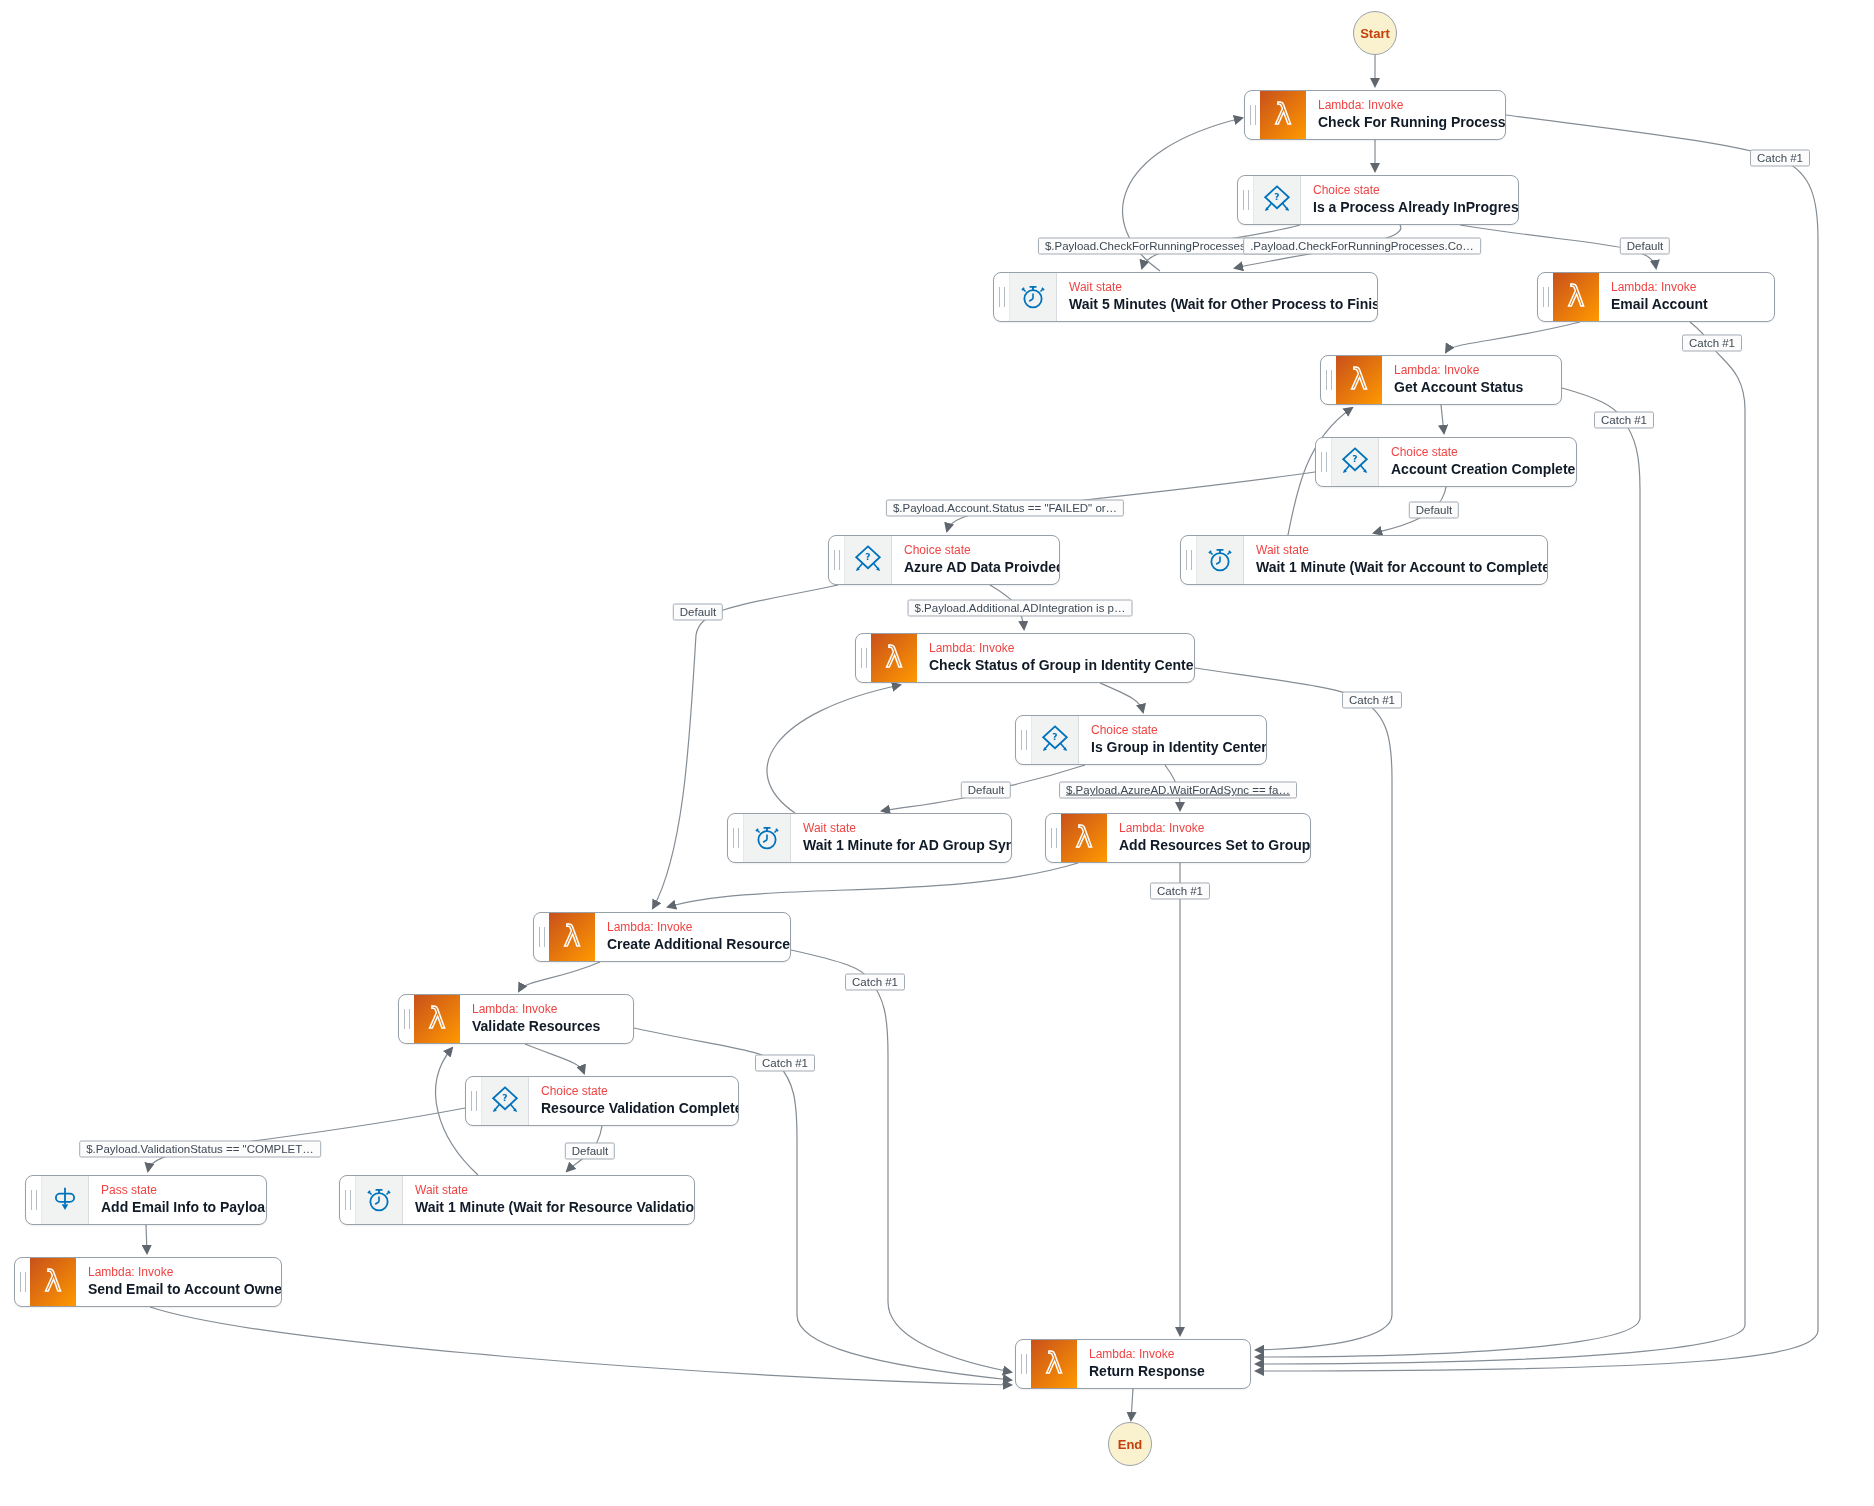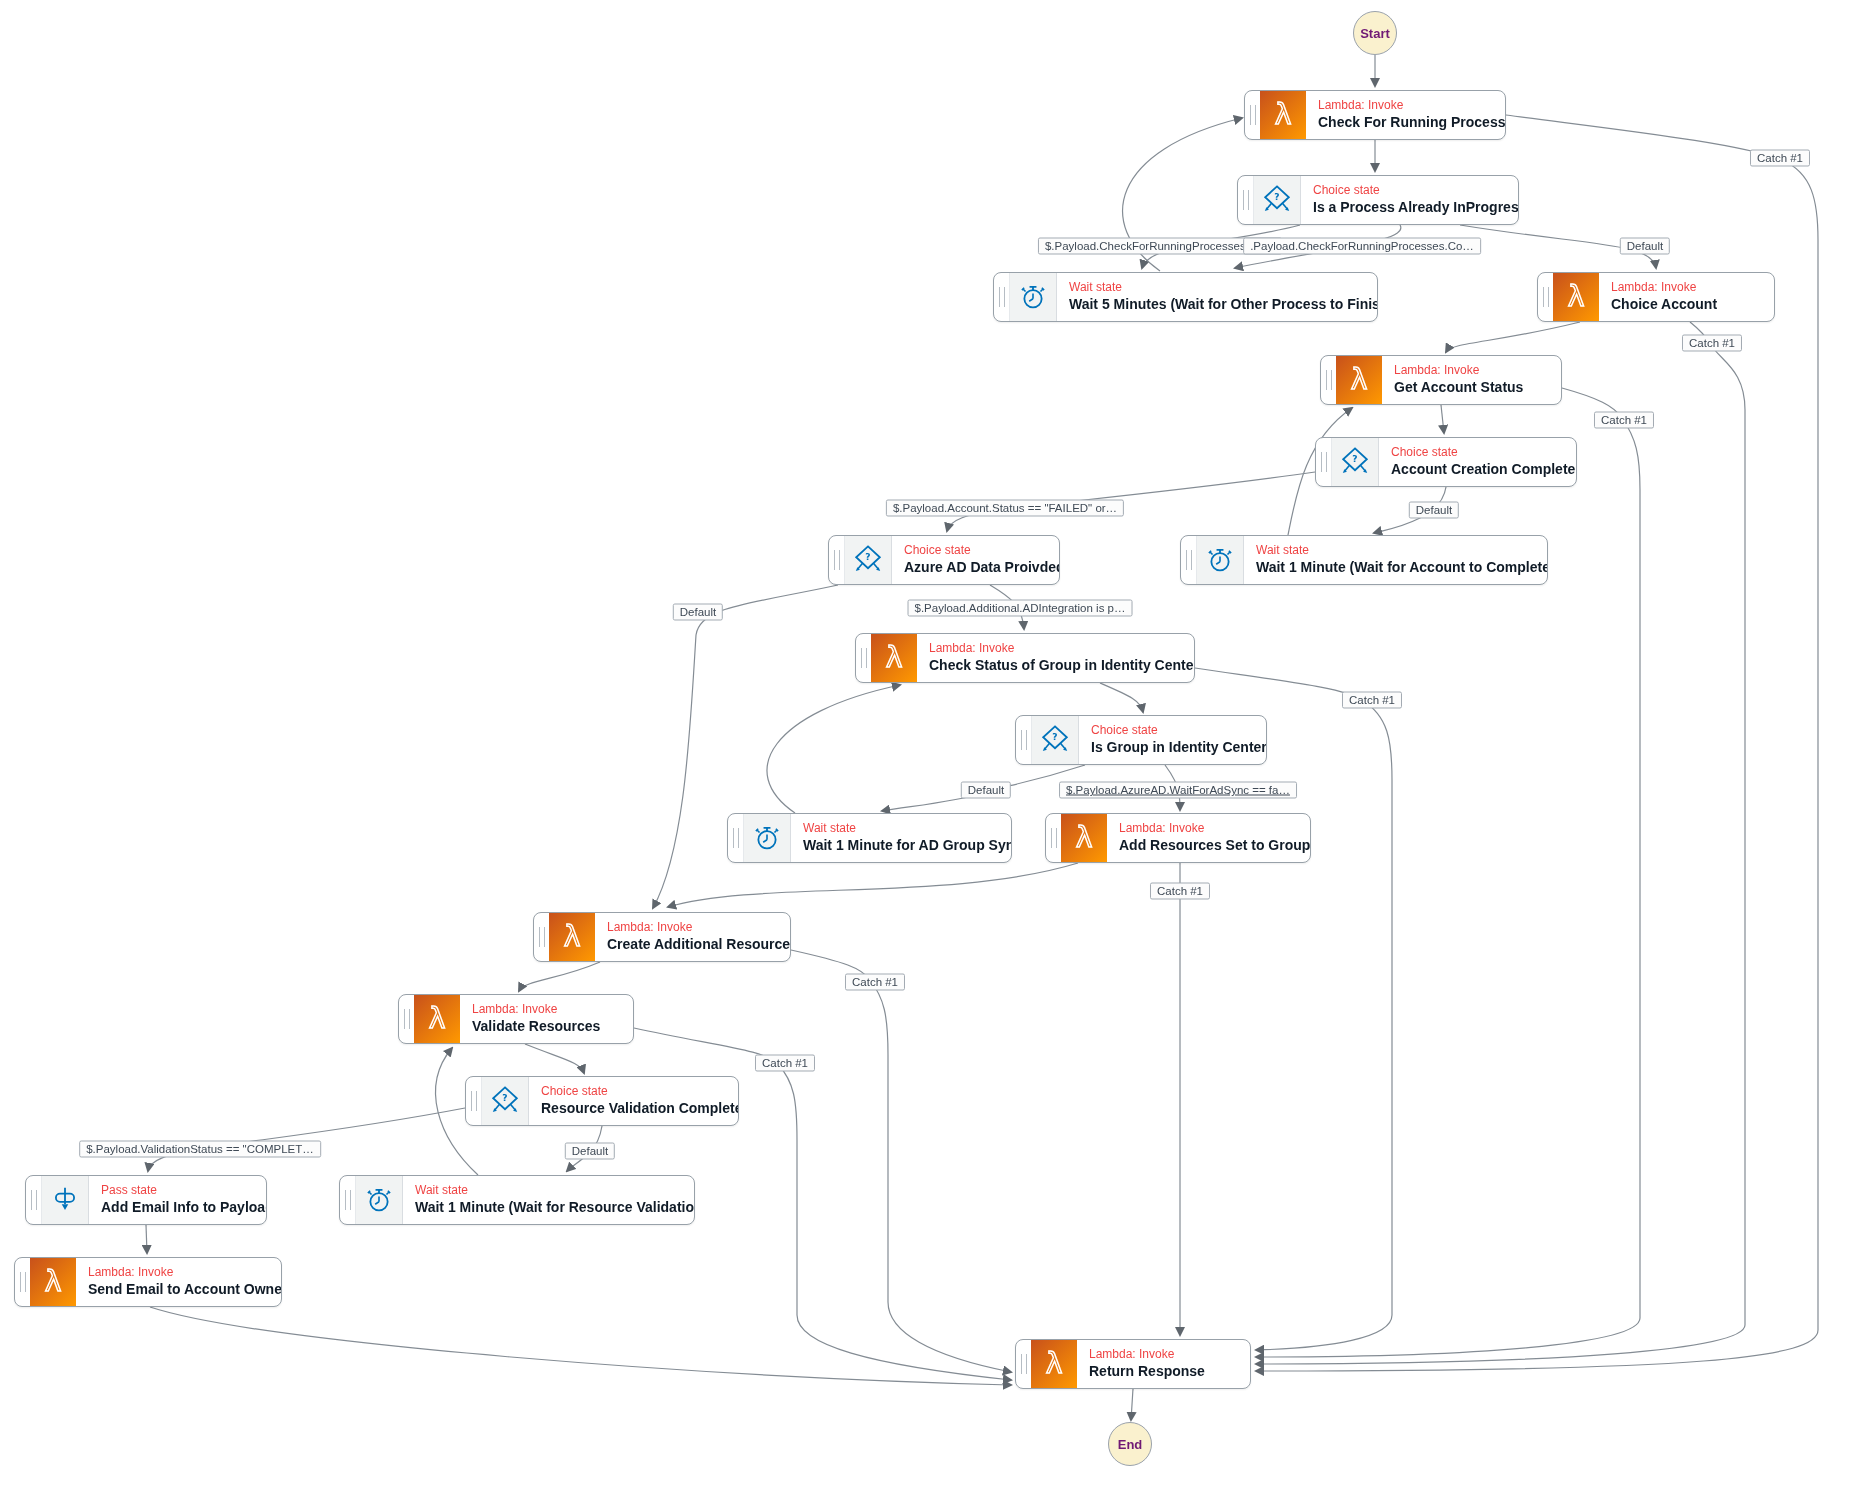--- a/index.html
+++ b/index.html
@@ -22,21 +22,21 @@
   .tile.state{background:#f1f3f3;border-right:1px solid #d9dde1;border-left:1px solid #e6e9ec;color:var(--state-blue,#0073BB);}
   .txt{display:flex;flex-direction:column;justify-content:center;padding:0 10px 0 12px;min-width:0;}
   .kind{font-size:12px;color:#ef4444;line-height:1.3;white-space:nowrap;}
   .name{font-size:14px;font-weight:bold;color:#101b27;line-height:1.35;white-space:nowrap;}
 
   .elabel{position:absolute;transform:translate(-50%,-50%);font-size:11.5px;color:#3e4955;
           background:#fcfcfc;border:1px solid #a3abb3;border-radius:2px;padding:1px 6px 2px;
           white-space:nowrap;z-index:3;}
   .terminal{position:absolute;transform:translate(-50%,-50%);width:42px;height:42px;border-radius:50%;
           background:var(--terminal-fill,#FAF1CE);border:1px solid #9aa2ab;display:flex;align-items:center;
-          justify-content:center;font-size:13px;font-weight:bold;color:#701a75;z-index:2;}
+          justify-content:center;font-size:13px;font-weight:bold;color:#c2410c;z-index:2;}
 </style>
 </head>
 <body>
 
 <div class="canvas">
 
   <svg id="edges" width="1874" height="1506" aria-hidden="true">
     <defs>
       <marker id="arrow" viewBox="0 0 10 10" refX="8" refY="5" markerWidth="8.5" markerHeight="8.5" orient="auto-start-reverse">
         <path d="M0 0 L10 5 L0 10 Z" class="arrowhead"></path>
@@ -149,21 +149,21 @@
 
   <div class="node" style="left:1537px;top:272px;width:238px;">
     <span class="grip"></span>
     <span class="tile lambda">
         <svg viewBox="0 0 44 44">
           <use href="#sym-lambda"></use>
         </svg>
       </span>
     <span class="txt">
         <span class="kind">Lambda: Invoke</span>
-      <span class="name">Choice Account</span>
+      <span class="name">Email Account</span>
       </span>
   </div>
 
   <div class="node" style="left:1320px;top:355px;width:242px;">
     <span class="grip"></span>
     <span class="tile lambda">
         <svg viewBox="0 0 44 44">
           <use href="#sym-lambda"></use>
         </svg>
       </span>

